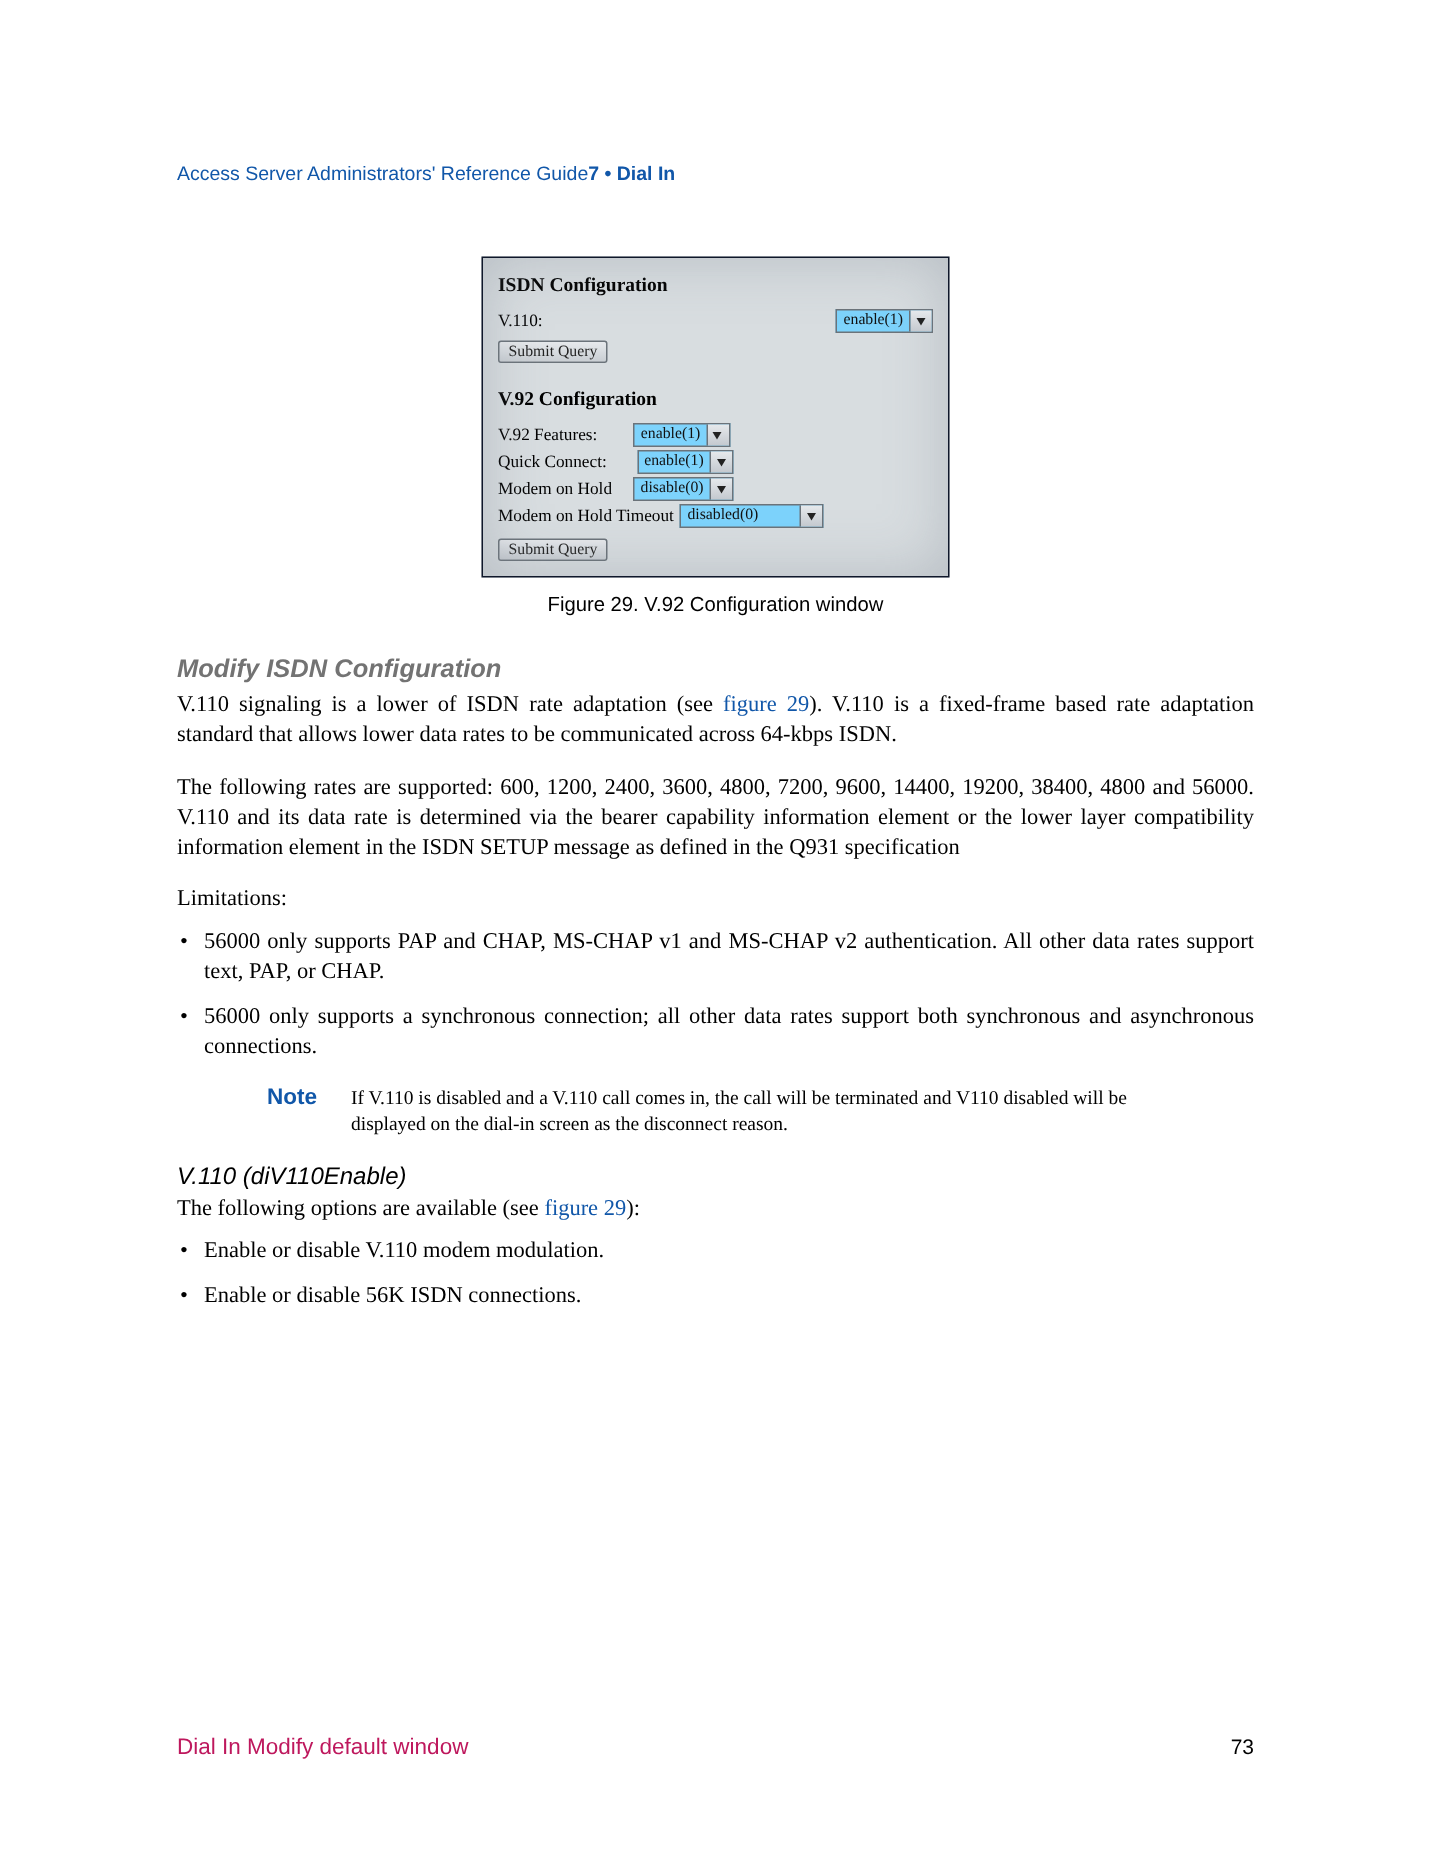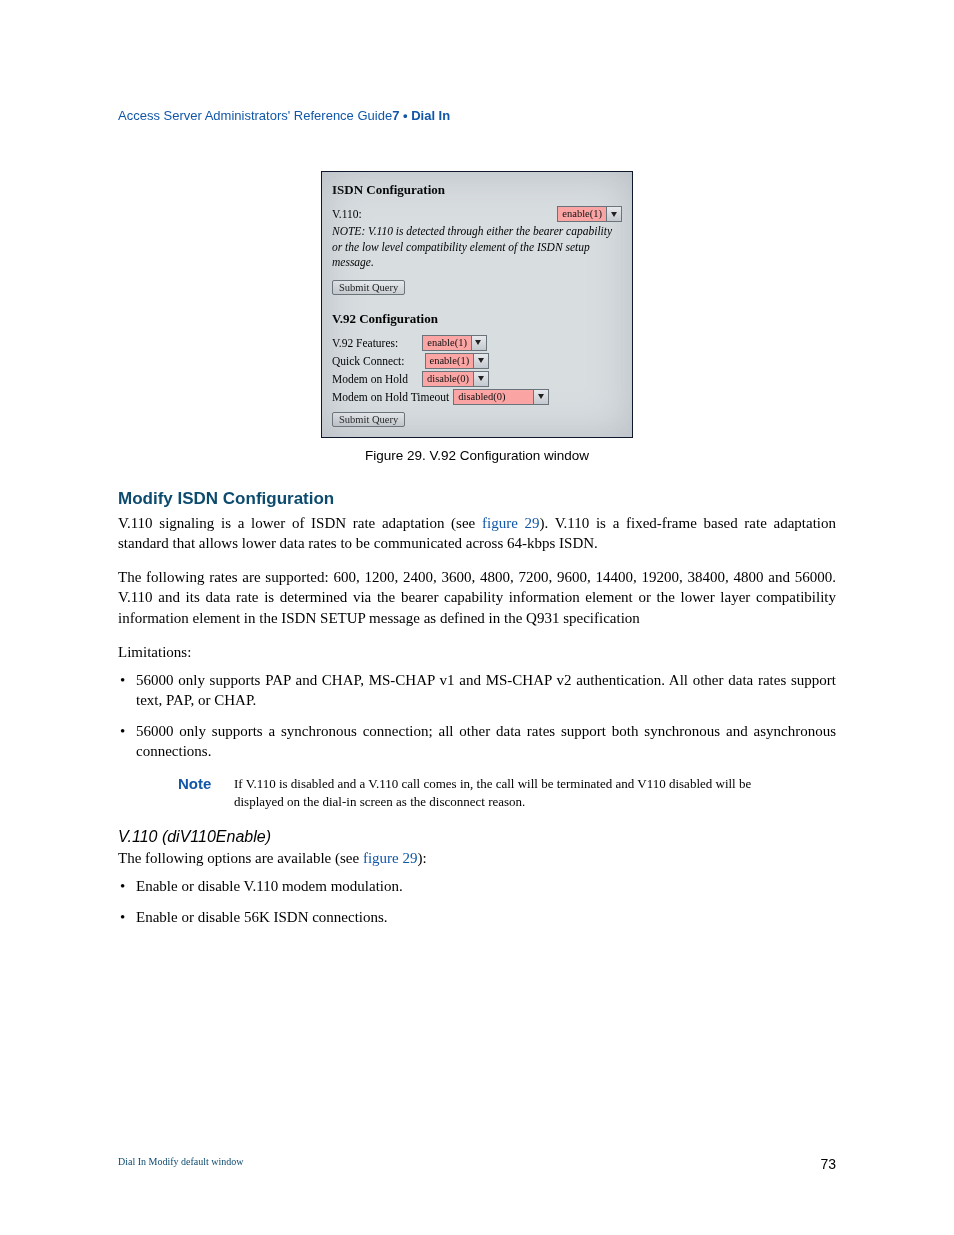--- a/index.html
+++ b/index.html
@@ -9,38 +9,38 @@
   .hdr { display: flex; font-family: "Trebuchet MS", "Lucida Grande", sans-serif; font-size: 13px; margin-bottom: 48px; }
   .hdr-left { color: #1157a9; }
   .hdr-right { color: #1157a9; font-weight: bold; }
   .fig-wrap { text-align: center; }
   .fig-img { display: inline-block; width: 290px; padding: 8px 10px 10px 10px; text-align: left; border: 1px solid #0f172a; background: #d8dde0; font-family: Georgia, serif; position: relative; }
   .fig-img::before { content: ""; position: absolute; inset: 0; pointer-events: none; box-shadow: inset 0 0 40px rgba(120,130,140,0.35); }
   .sec-ttl { font-weight: bold; font-size: 13px; margin: 2px 0 8px 0; }
   .row { display: flex; align-items: center; margin: 2px 0; font-size: 11.5px; }
   .row .lbl { flex: 0 0 auto; }
   .row .sp { flex: 1 1 auto; }
-  .sel { display: inline-flex; align-items: center; background: #fca5a5; border: 1px solid #6b737a; padding: 0 0 0 4px; font-size: 10.5px; height: 14px; line-height: 14px; color: #111; }
+  .sel { display: inline-flex; align-items: center; background: #7dd3fc; border: 1px solid #6b737a; padding: 0 0 0 4px; font-size: 10.5px; height: 14px; line-height: 14px; color: #111; }
   .sel .arrow { display: inline-block; width: 14px; height: 14px; margin-left: 4px; background: linear-gradient(#e6e9ec,#c4c9cf); border-left: 1px solid #6b737a; position: relative; }
   .sel .arrow::after { content: ""; position: absolute; left: 3.5px; top: 4.5px; border-left: 3.5px solid transparent; border-right: 3.5px solid transparent; border-top: 5px solid #222; }
   .note-it { font-style: italic; font-size: 11.5px; line-height: 1.35; margin: 2px 0 6px 0; }
   .btn { display: inline-block; background: linear-gradient(#e6e9ec,#c9ced3); border: 1px solid #6b737a; border-radius: 2px; padding: 1px 6px; font-size: 10.5px; color: #222; }
   .caption { font-family: "Trebuchet MS", "Lucida Grande", sans-serif; font-size: 13.5px; margin: 10px 0 26px 0; }
-  .h-blue { font-family: "Trebuchet MS", "Lucida Grande", sans-serif; font-weight: bold; color: #0c4a6e; font-size: 17px; margin: 0 0 4px 0; }
+  .h-blue { font-family: "Trebuchet MS", "Lucida Grande", sans-serif; font-weight: bold; font-style: italic; color: #737373; font-size: 17px; margin: 0 0 4px 0; }
   .body-p { font-size: 15px; line-height: 1.35; margin: 0 0 14px 0; text-align: justify; }
   .link { color: #1157a9; }
   ul.bul { list-style: none; padding: 0; margin: 0 0 14px 0; }
   ul.bul > li { position: relative; padding-left: 18px; font-size: 15px; line-height: 1.35; text-align: justify; margin-bottom: 10px; }
   ul.bul > li::before { content: "•"; position: absolute; left: 2px; top: 0; }
   .note-block { display: flex; margin: 6px 0 18px 60px; }
   .note-label { font-family: "Trebuchet MS", "Lucida Grande", sans-serif; font-weight: bold; color: #1157a9; font-size: 15px; flex: 0 0 56px; }
   .note-body { font-size: 13px; line-height: 1.35; max-width: 540px; }
   .subh { font-family: "Trebuchet MS", "Lucida Grande", sans-serif; font-style: italic; font-size: 16px; margin: 8px 0 2px 0; }
   .ftr { position: absolute; left: 118px; width: 718px; top: 1156px; display: flex; justify-content: space-between; font-family: "Trebuchet MS", "Lucida Grande", sans-serif; }
-  .ftr-left { color: #0c4a6e; font-size: 10px; font-family: Liberation Serif, serif; }
+  .ftr-left { color: #be185d; font-size: 15px; }
   .ftr-right { font-weight: normal; font-size: 14px; }
   .isdn-block .sel-wide { min-width: 64px; }
 </style>
 </head>
 <body>
 
 <div class="page">
 
   <div class="hdr">
     <span class="hdr-left">Access Server Administrators' Reference Guide</span>
@@ -52,21 +52,20 @@
       <div class="isdn-block">
         <div class="sec-ttl">ISDN Configuration</div>
         <div class="row">
           <span class="lbl">V.110:</span>
           <span class="sp"></span>
           <span class="sel">
             <span>enable(1)</span>
             <span class="arrow"></span>
           </span>
         </div>
-        <div class="note-it">NOTE: V.110 is detected through either the bearer capability or the low level compatibility element of the ISDN setup message.</div>
         <span class="btn">Submit Query</span>
 
         <div class="sec-ttl" style="margin-top:16px;">V.92 Configuration</div>
 
         <div class="row">
           <span class="lbl">V.92 Features:</span>
           <span class="sp" style="flex:0 0 24px;"></span>
           <span class="sel">
             <span>enable(1)</span>
             <span class="arrow"></span>

